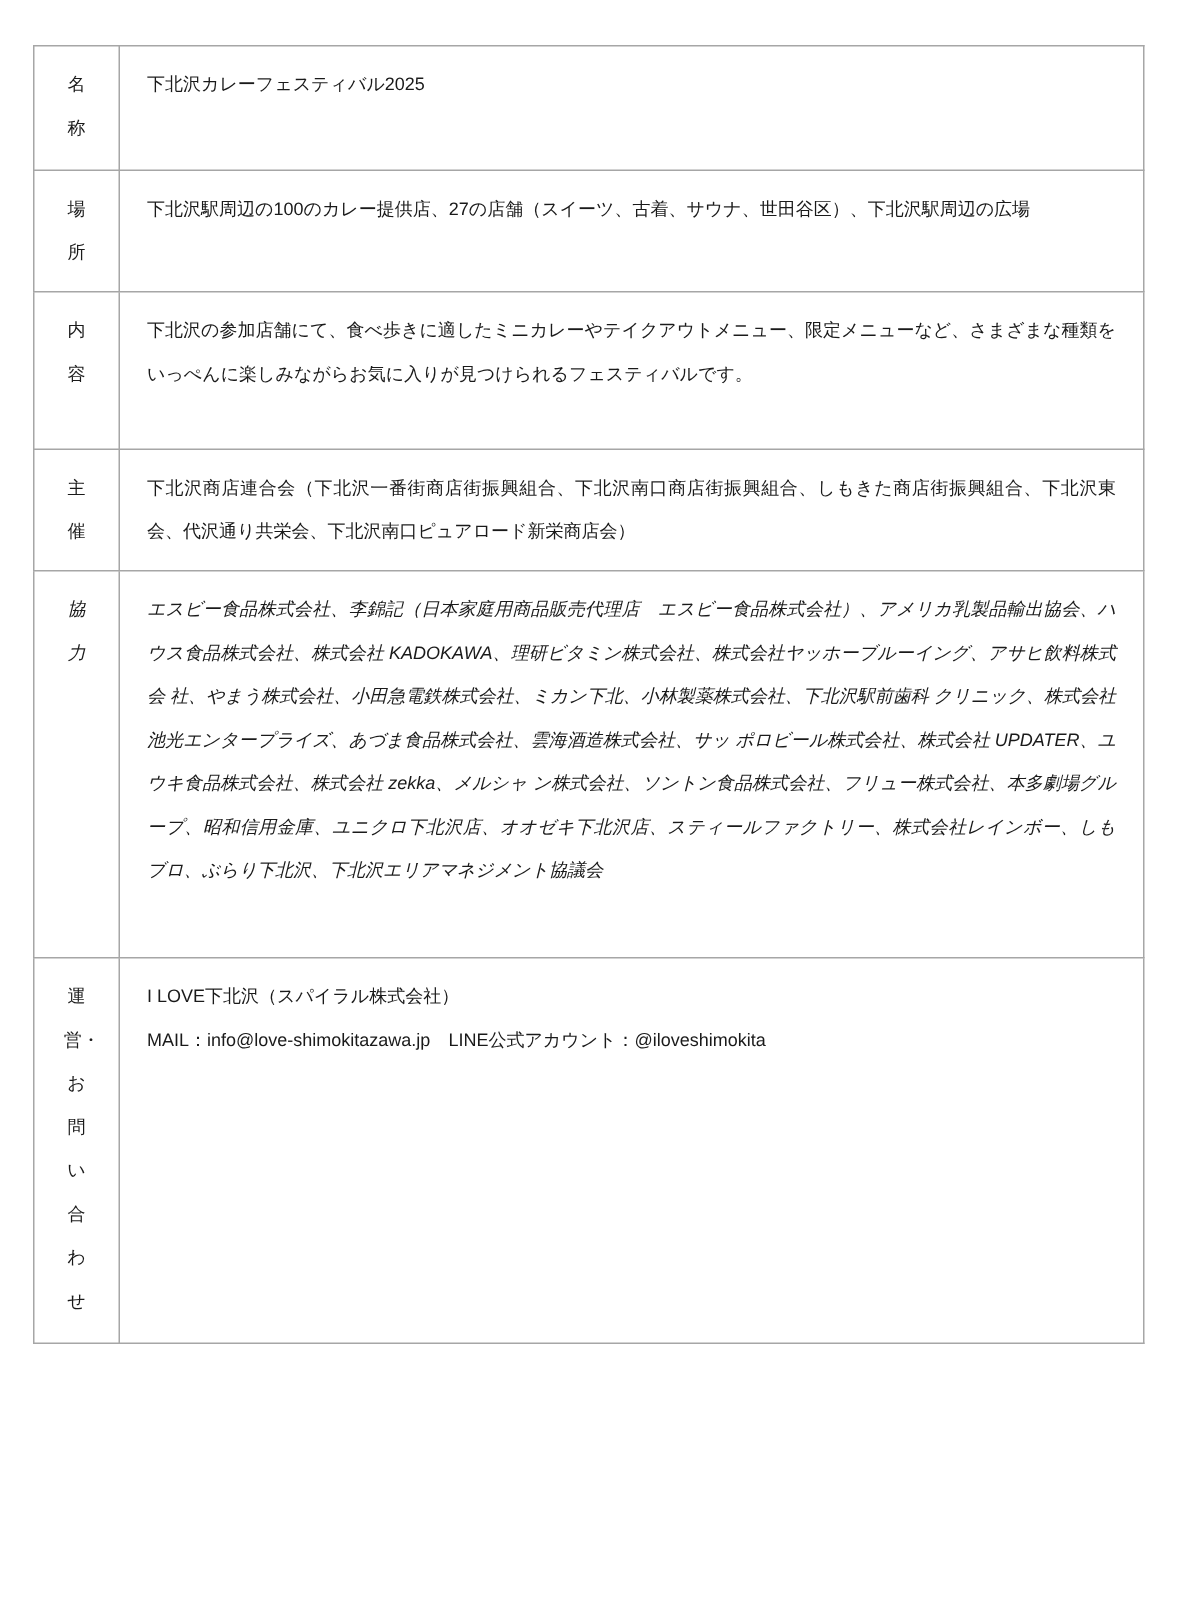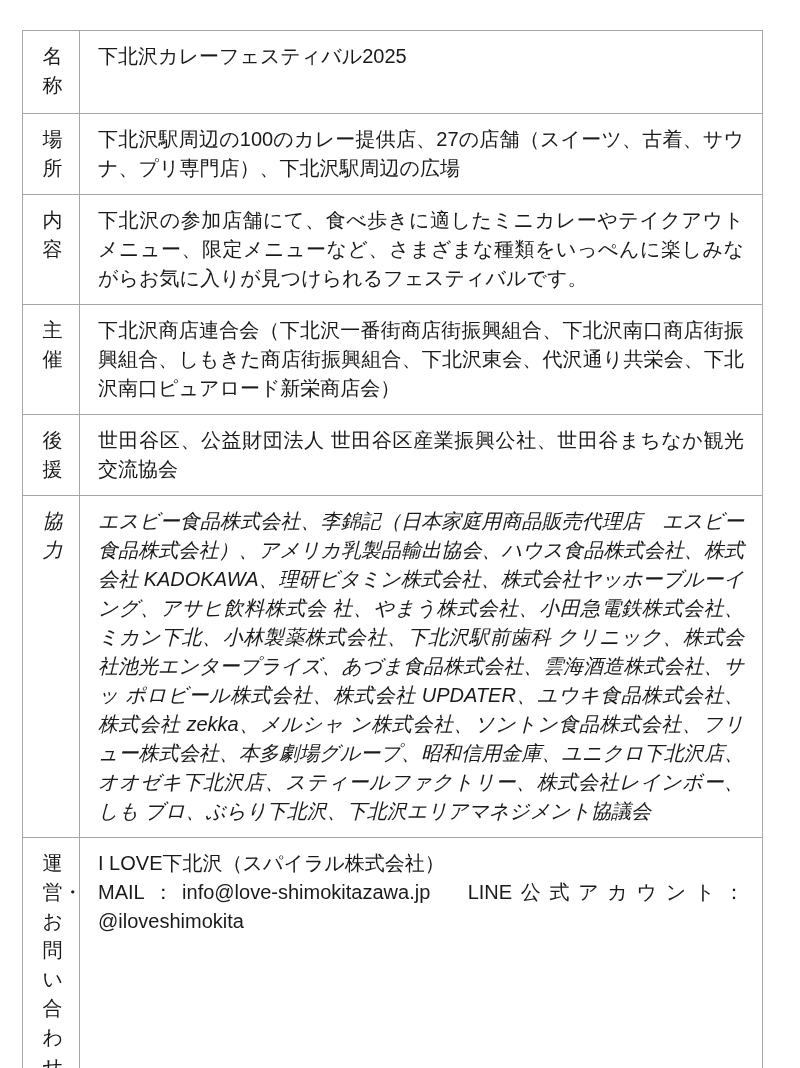--- a/index.html
+++ b/index.html
@@ -17,21 +17,21 @@
     position: absolute;
     left: 22px;
     top: 30px;
     width: 741px;
     border-collapse: collapse;
     table-layout: fixed;
   }
   table.info-table td {
     border: 1px solid #a6a6a6;
     vertical-align: top;
-    font-size: 20px;
+    font-size: 12px;
     line-height: 29px;
     color: #1a1a1a;
     background: #ffffff;
   }
   td.label-cell {
     width: 56px;
     padding: 11px 0;
     text-align: center;
   }
   .label-stack {
@@ -62,39 +62,33 @@
     <tr class="r-name">
       <td class="label-cell">
         <span class="label-stack">名称</span>
       </td>
       <td class="content-cell">下北沢カレーフェスティバル2025</td>
     </tr>
     <tr class="r-place">
       <td class="label-cell">
         <span class="label-stack">場所</span>
       </td>
-      <td class="content-cell">下北沢駅周辺の100のカレー提供店、27の店舗（スイーツ、古着、サウナ、プリ専門店）、下北沢駅周辺の広場</td>
+      <td class="content-cell">下北沢駅周辺の100のカレー提供店、27の店舗（スイーツ、古着、サウナ、世田谷区）、下北沢駅周辺の広場</td>
     </tr>
     <tr class="r-contents">
       <td class="label-cell">
         <span class="label-stack">内容</span>
       </td>
       <td class="content-cell">下北沢の参加店舗にて、食べ歩きに適したミニカレーやテイクアウトメニュー、限定メニューなど、さまざまな種類をいっぺんに楽しみながらお気に入りが見つけられるフェスティバルです。</td>
     </tr>
     <tr class="r-organizer">
       <td class="label-cell">
         <span class="label-stack">主催</span>
       </td>
       <td class="content-cell">下北沢商店連合会（下北沢一番街商店街振興組合、下北沢南口商店街振興組合、しもきた商店街振興組合、下北沢東会、代沢通り共栄会、下北沢南口ピュアロード新栄商店会）</td>
-    </tr>
-    <tr class="r-support">
-      <td class="label-cell">
-        <span class="label-stack">後援</span>
-      </td>
-      <td class="content-cell">世田谷区、公益財団法人 世田谷区産業振興公社、世田谷まちなか観光交流協会</td>
     </tr>
     <tr class="r-cooperation">
       <td class="label-cell">
         <span class="label-stack">協力</span>
       </td>
       <td class="content-cell">エスビー食品株式会社、李錦記（日本家庭用商品販売代理店　エスビー食品株式会社）、アメリカ乳製品輸出協会、ハウス食品株式会社、株式会社 KADOKAWA、理研ビタミン株式会社、株式会社ヤッホーブルーイング、アサヒ飲料株式会 社、やまう株式会社、小田急電鉄株式会社、ミカン下北、小林製薬株式会社、下北沢駅前歯科 クリニック、株式会社池光エンタープライズ、あづま食品株式会社、雲海酒造株式会社、サッ ポロビール株式会社、株式会社 UPDATER、ユウキ食品株式会社、株式会社 zekka、メルシャ ン株式会社、ソントン食品株式会社、フリュー株式会社、本多劇場グループ、昭和信用金庫、ユニクロ下北沢店、オオゼキ下北沢店、スティールファクトリー、株式会社レインボー、しも ブロ、ぶらり下北沢、下北沢エリアマネジメント協議会</td>
     </tr>
     <tr class="r-contact">
       <td class="label-cell">
         <span class="label-stack">運営・お問い合わせ</span>

